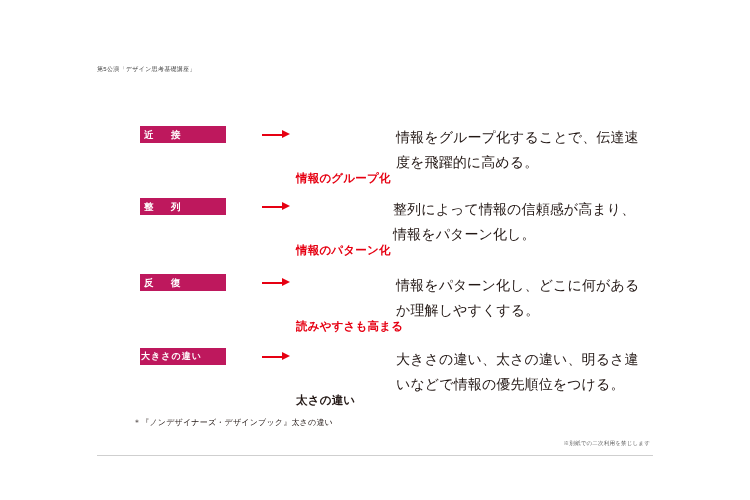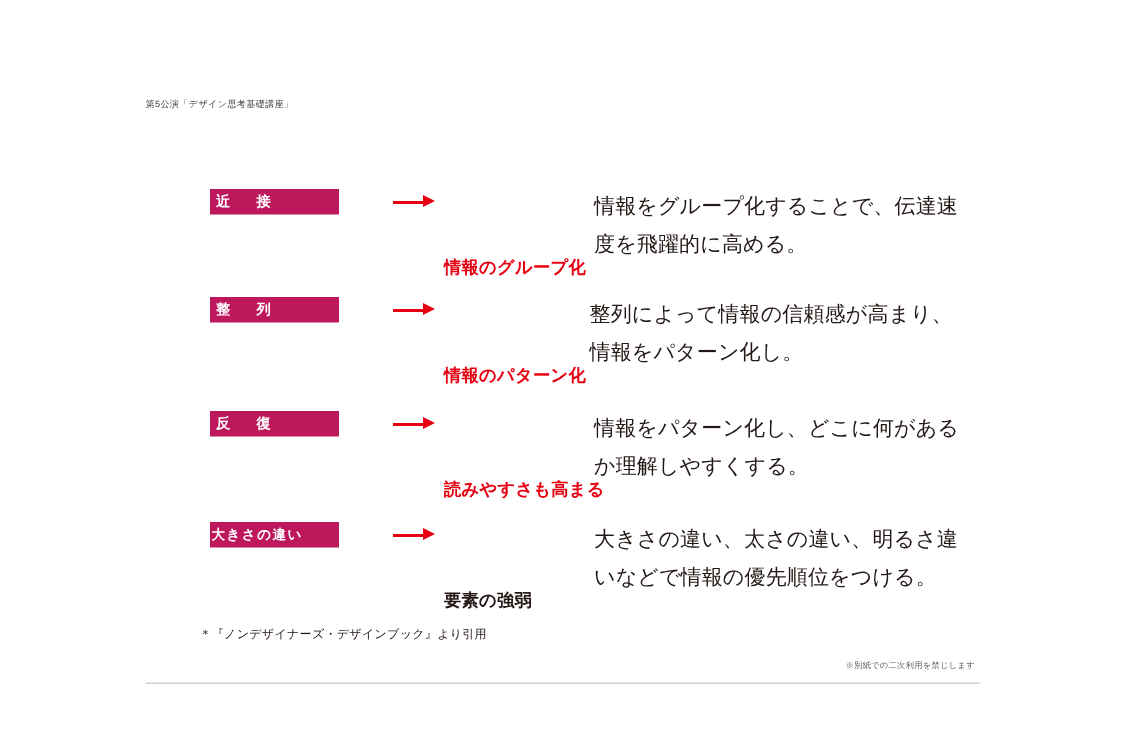--- a/index.html
+++ b/index.html
@@ -195,23 +195,23 @@
       <div class="principle">読みやすさも高まる</div>
       <div class="desc">情報をパターン化し、どこに何があるか理解しやすくする。</div>
     </div>
 
     <div class="row row-4">
       <div class="tag narrow-letter">大きさの違い</div>
       <div class="arrow">
         <div class="shaft"></div>
         <div class="head"></div>
       </div>
-      <div class="principle dark">要素の強弱</div>
+      <div class="principle dark">太さの違い</div>
       <div class="desc">大きさの違い、太さの違い、明るさ違いなどで情報の優先順位をつける。</div>
     </div>
 
   </div>
 
-  <div class="footnote">＊『ノンデザイナーズ・デザインブック』より引用</div>
+  <div class="footnote">＊『ノンデザイナーズ・デザインブック』太さの違い</div>
   <div class="bottom-right-note">※別紙での二次利用を禁じします</div>
   <div class="bottom-rule"></div>
 
 </div>
 
 </body></html>

